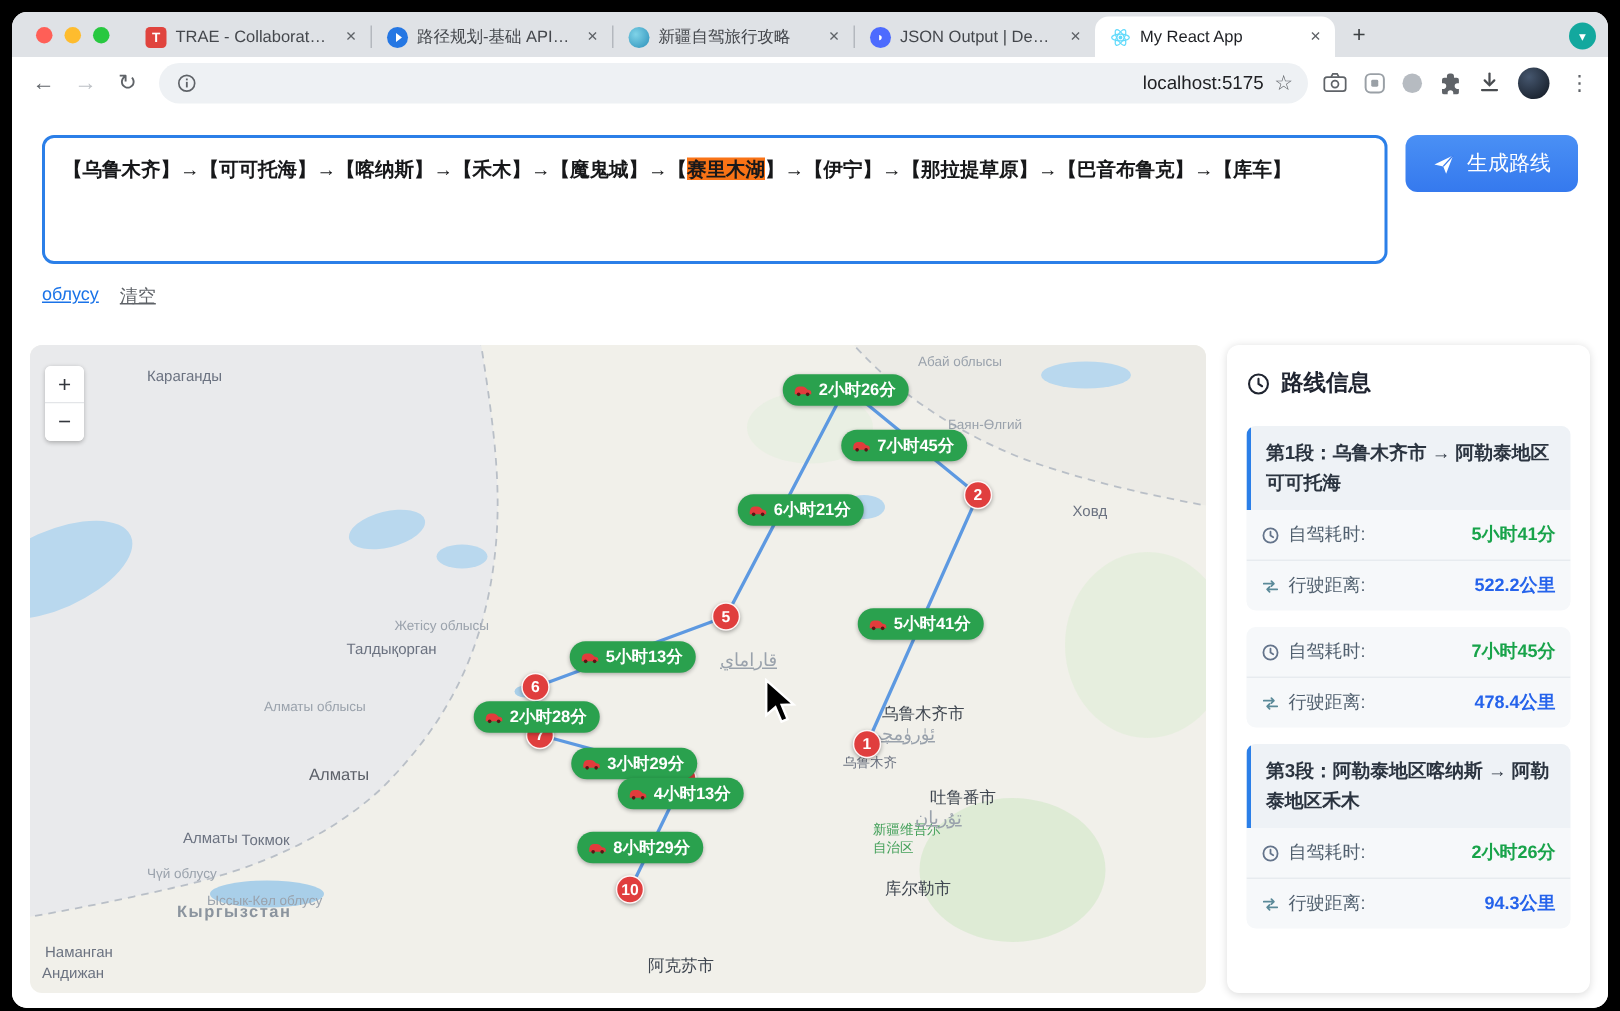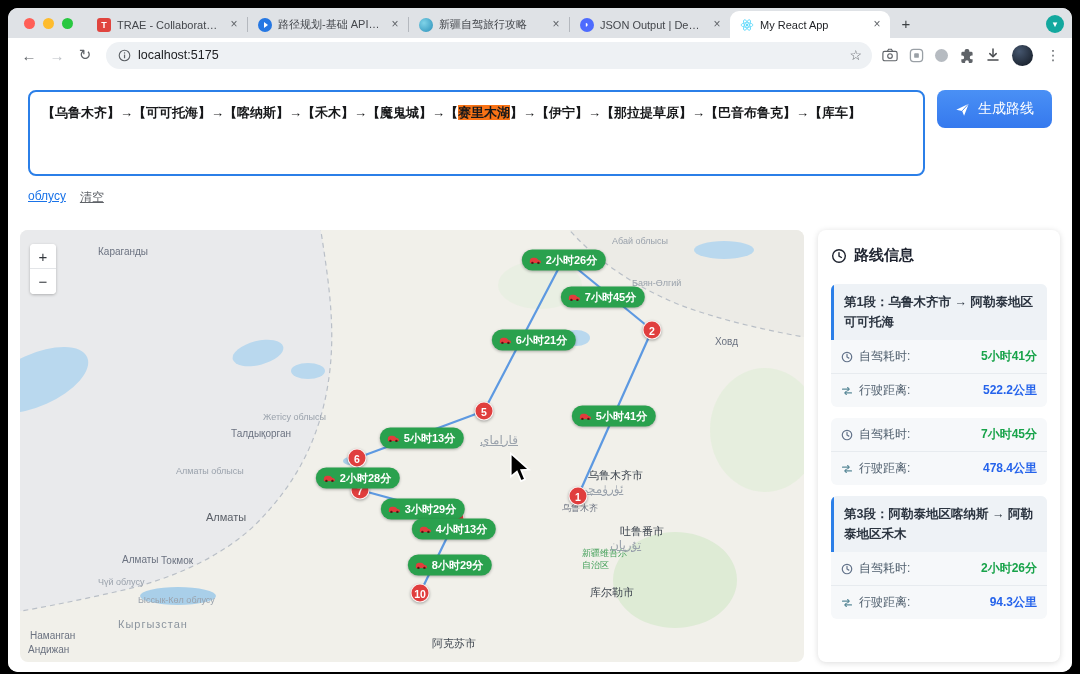--- a/index.html
+++ b/index.html
@@ -30,21 +30,21 @@
   .fav-amap i { width:0;height:0;border-left:4px solid #fff;border-top:3px solid transparent;border-bottom:3px solid transparent; margin-left:2px;}
   .fav-globe { background:radial-gradient(circle at 35% 35%, #7fd3e8, #2a8fb9); border-radius:50%; }
   .fav-deepseek { background:#4d6bfe; border-radius:50%; color:#fff; font-size:8px; }
   .newtab { width:24px; height:24px; margin:0 2px 3px 4px; font-size:15px; color:#3c4043; display:flex; align-items:center; justify-content:center; border-radius:50%; }
   .tabchevron { margin-left:auto; margin-bottom:5px; width:18px; height:18px; border-radius:50%; background:#13a89e; color:#fff; font-size:9px; display:flex; align-items:center; justify-content:center; }
   
   .toolbar { height:34px; display:flex; align-items:center; padding:0 10px 0 8px; gap:2px; background:#fff; }
   .navbtn { width:26px; height:26px; display:flex; align-items:center; justify-content:center; color:#5f6368; font-size:15px; border-radius:50%; }
   .navbtn.disabled { color:#bdc1c6; }
   .omnibox { flex:1; height:27px; background:#eef1f4; border-radius:14px; display:flex; align-items:center; padding:0 10px 0 12px; gap:7px; margin:0 8px 0 6px; }
-  .omni-url { font-size:12.5px; color:#202124; flex:1; }
+  .omni-url { font-size:12.5px; color:#202124; flex:1;text-align:right; }
   .omni-star { font-size:14px; color:#5f6368; }
   .tool-icons { display:flex; align-items:center; gap:11px; color:#5f6368; }
   .badge-circle { width:13px; height:13px; border-radius:50%; background:#b6bbc1; display:block; }
   .avatar { width:21px; height:21px; border-radius:50%; background:radial-gradient(circle at 35% 30%, #45566e, #10161f); }
   .kebab { font-size:14px; color:#5f6368; padding:0 2px; }
   
   .page { height:600px; padding:18px 12px 0; background:#fff; }
   .input-row { display:flex; gap:12px; align-items:flex-start; padding:0 8px; }
   .route-input { flex:1; min-height:86px; border:2px solid #2b7fe8; border-radius:8px; padding:10px 12px;
                  font-size:13px; font-weight:700; color:#17181a; line-height:1.65; background:#fff; }
@@ -245,21 +245,21 @@
         <span class="map-label ml-region" style="left:612px; top:48px;">Баян-Өлгий</span>
         <span class="map-label ml-city" style="left:695px; top:106px;">Ховд</span>
         <span class="map-label ml-region" style="left:243px; top:182px;">Жетісу облысы</span>
         <span class="map-label ml-city" style="left:211px; top:198px;">Талдықорган</span>
         <span class="map-label ml-region" style="left:156px; top:236px;">Алматы облысы</span>
         <span class="map-label ml-city-lg" style="left:186px; top:281px;">Алматы</span>
         <span class="map-label ml-city" style="left:102px; top:324px;">Алматы</span>
         <span class="map-label ml-city" style="left:141px; top:325px;">Токмок</span>
         <span class="map-label ml-region" style="left:78px;  top:347px;">Чүй облусу</span>
         <span class="map-label ml-region" style="left:118px; top:365px;">Ыссык-Көл облусу</span>
-        <span class="map-label ml-country" style="left:98px;  top:388px;">Кыргызстан</span>
+        <span class="map-label ml-country" style="left:98px;  top:372px;font-weight:bold;">Кыргызстан</span>
         <span class="map-label ml-city" style="left:10px;  top:400px;">Наманган</span>
         <span class="map-label ml-city" style="left:8px;   top:414px;">Андижан</span>
         <span class="map-label ml-zh" style="left:568px; top:238px;">乌鲁木齐市</span>
         <span class="map-label ml-zh-sm" style="left:542px; top:272px;">乌鲁木齐</span>
         <span class="map-label ml-zh" style="left:600px; top:294px;">吐鲁番市</span>
         <span class="map-label ml-zh" style="left:570px; top:355px;">库尔勒市</span>
         <span class="map-label ml-zh" style="left:412px; top:406px;">阿克苏市</span>
         <span class="map-label ml-green" style="left:562px; top:318px;">新疆维吾尔自治区</span>
         <span class="map-label ml-uy" style="left:558px; top:252px;">ئۈرۈمچى</span>
         <span class="map-label ml-uy" style="left:460px; top:203px;">قاراماي</span>
@@ -346,21 +346,21 @@
         <div class="dur-badge" style="left:434px; top:299px;">
             <span class="icn">
               <svg width="13" height="9" viewBox="0 0 13 9">
                 <path d="M1 6c0-1 .4-2.4 1-3 .5-.5 1.6-.8 3-.8 1.7 0 2.6.3 3.4 1l1.2 1.2c1.6.2 2.4.7 2.4 1.6v1.4H1z" fill="#e23c3c"></path>
                 <circle cx="3.6" cy="7.4" r="1.2" fill="#5a1414"></circle>
                 <circle cx="9.6" cy="7.4" r="1.2" fill="#5a1414"></circle>
               </svg>
             </span>
             <span>4小时13分</span>
           </div>
-        <div class="dur-badge" style="left:430px; top:335px;justify-content:flex-end;">
+        <div class="dur-badge" style="left:407px; top:335px;justify-content:flex-end;">
             <span class="icn">
               <svg width="13" height="9" viewBox="0 0 13 9">
                 <path d="M1 6c0-1 .4-2.4 1-3 .5-.5 1.6-.8 3-.8 1.7 0 2.6.3 3.4 1l1.2 1.2c1.6.2 2.4.7 2.4 1.6v1.4H1z" fill="#e23c3c"></path>
                 <circle cx="3.6" cy="7.4" r="1.2" fill="#5a1414"></circle>
                 <circle cx="9.6" cy="7.4" r="1.2" fill="#5a1414"></circle>
               </svg>
             </span>
             <span>8小时29分</span>
           </div>
 

